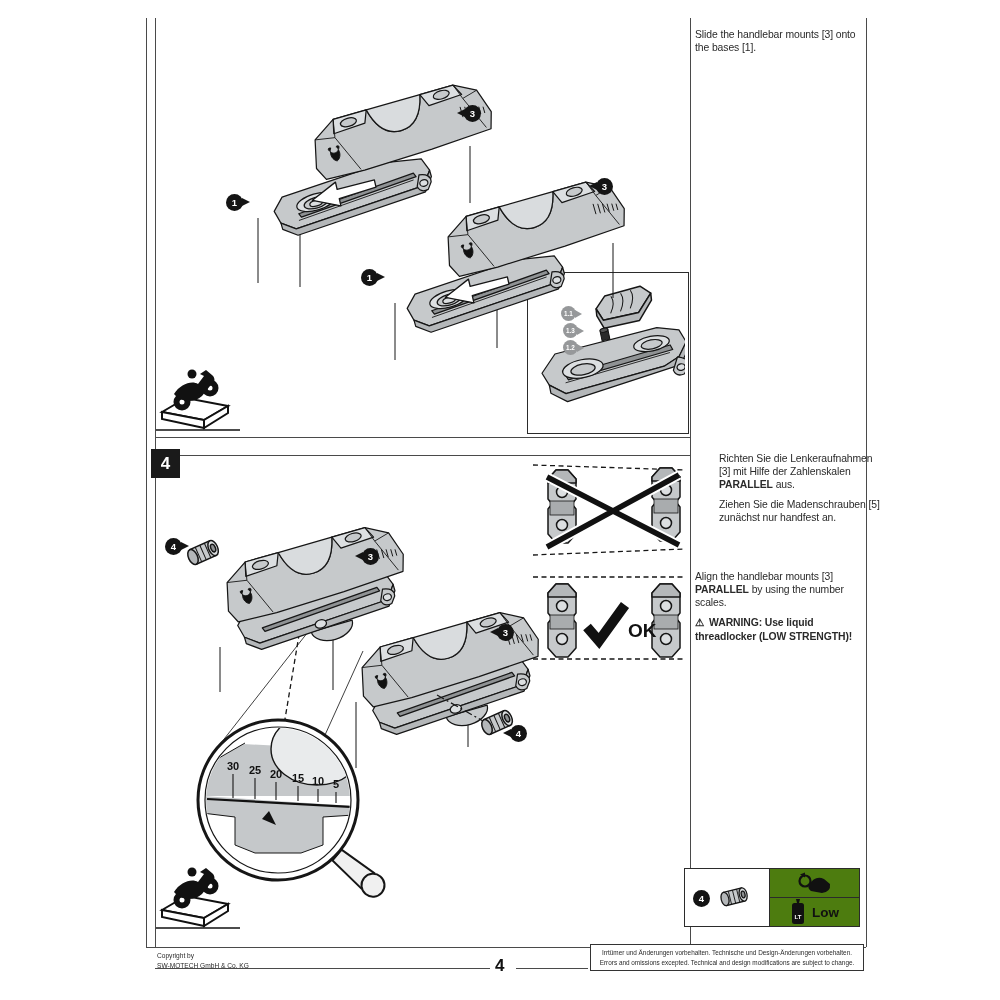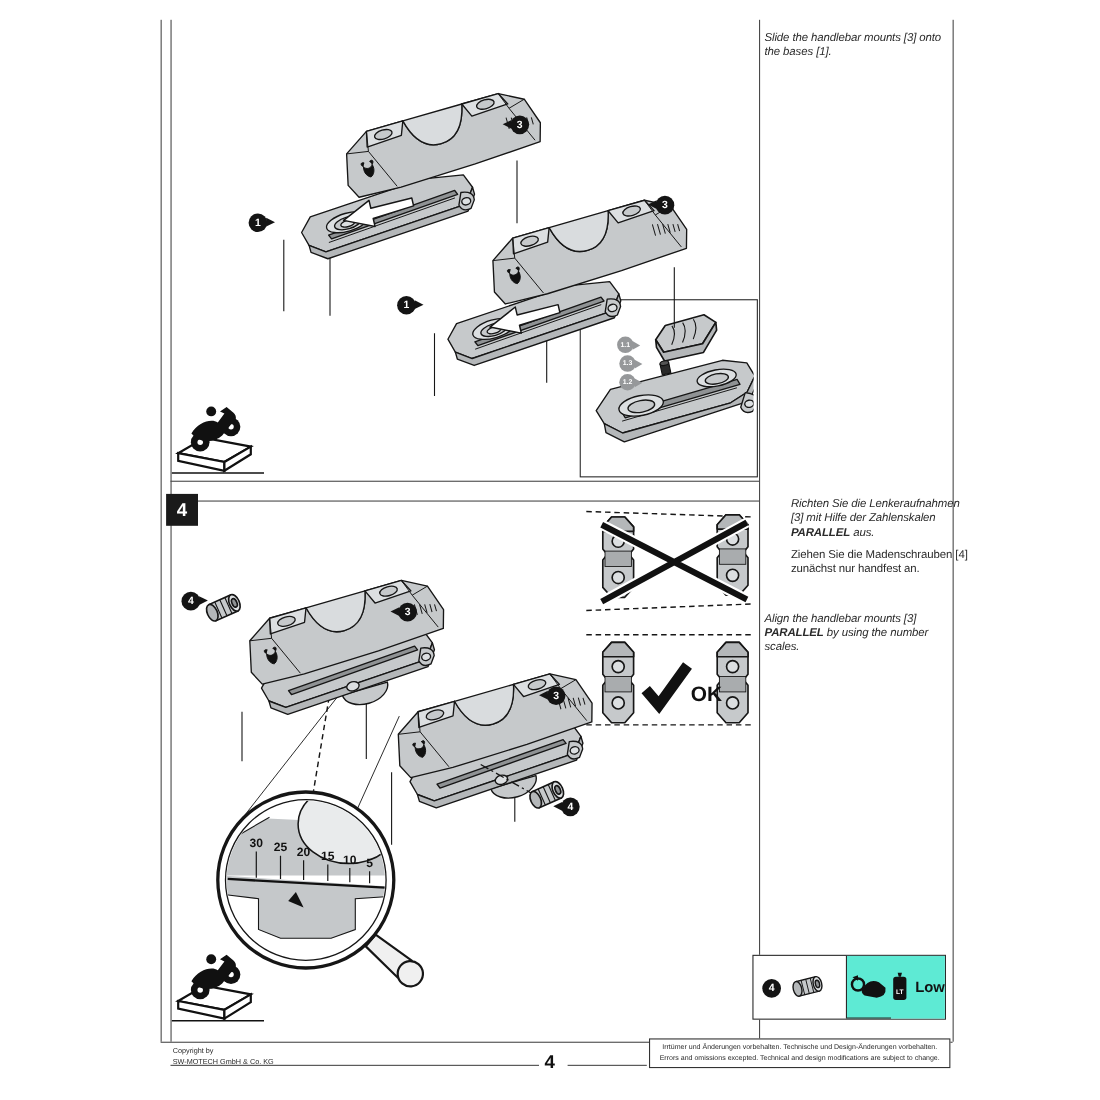--- a/index.html
+++ b/index.html
@@ -3,21 +3,21 @@
 <meta charset="utf-8">
 <style>
   html,body{margin:0;padding:0;background:#fff;}
   #page{position:relative;width:1000px;height:1000px;background:#ffffff;
         font-family:"Liberation Sans",sans-serif;color:#1c1c1c;overflow:hidden;}
   .vline,.hline{position:absolute;background:#4a4a4a;}
   .vline{width:1px;} .hline{height:1px;}
 
   
   .tc{position:absolute;width:166px;font-size:10.4px;line-height:1.26;color:#2a2a2a;letter-spacing:-0.1px;}
-  .tpar{margin:0 0 7px 0;font-style:italic;}
+  .tpar{margin:0 0 7px 0;}
   .tight{margin:0;}
   .bi{font-style:italic;font-weight:bold;}
   .notice{font-style:italic;}
   .bw{font-weight:bold;}
   .warn-glyph{font-weight:bold;font-size:10.5px;margin-right:2px;}
 
   
   .badge{position:absolute;width:17px;height:17px;background:#141414;border-radius:50%;
          color:#fff;font-size:9.5px;font-weight:bold;display:flex;align-items:center;justify-content:center;z-index:6;}
   .badge.tail-left::before{content:"";position:absolute;left:-7px;top:4px;
@@ -38,21 +38,21 @@
   .tick{stroke:#161616;stroke-width:1.1;fill:none;}
   .dash{stroke:#161616;stroke-width:1.3;fill:none;stroke-dasharray:5,3.5;}
   .leader{stroke:#2a2a2a;stroke-width:0.9;fill:none;}
   .mg-num{font-family:"Liberation Sans",sans-serif;font-weight:bold;font-size:11px;fill:#111;text-anchor:middle;}
   .okt{font-family:"Liberation Sans",sans-serif;font-weight:bold;font-size:19px;fill:#111;}
 
   
   .detailbox{position:absolute;border:1.4px solid #2b2b2b;background:#fff;}
   .legend{position:absolute;border:1.3px solid #2b2b2b;background:#fff;display:flex;z-index:6;}
   .legend-left{position:relative;width:84px;border-right:1.3px solid #2b2b2b;}
-  .legend-right{flex:1;display:flex;flex-direction:row;background:#5eead4;}
+  .legend-right{flex:1;display:flex;flex-direction:column;background:#4d7c0f;}
   .legend-cell{flex:1;display:flex;align-items:center;justify-content:center;gap:6px;}
   .legend-cell.top{border-bottom:1.3px solid #2b2b2b;}
   .low-label{font-size:13.5px;font-weight:bold;color:#111;}
   .legend .badge{position:absolute;left:8px;top:21px;}
 
   
   .copyright{position:absolute;font-size:6.6px;line-height:1.45;color:#2a2a2a;}
   .pageno{position:absolute;font-size:17px;font-weight:bold;color:#111;}
   .legalbox{position:absolute;border:1.1px solid #333;font-size:6.4px;line-height:1.55;
             color:#2a2a2a;text-align:center;padding:3px 4px 2px 4px;background:#fff;}
@@ -319,27 +319,30 @@
     <p class="tpar">
       <span>Slide the handlebar mounts [3] onto the bases [1].</span>
     </p>
   </div>
 
   <div class="tc" style="left:719px;top:452px;">
     <p class="tpar">
       <span>Richten Sie die Lenkeraufnahmen [3] mit Hilfe der Zahlenskalen </span><b>PARALLEL</b><span> aus.</span>
     </p>
     <p class="tight">
-      <span>Ziehen Sie die Madenschrauben [4] zunächst nur handfest an.</span>
-    </p>
-  </div>
-
-  <div class="tc" style="left:695px;top:556px;">
+      <span>Ziehen Sie die Madenschrauben [5] zunächst nur handfest an.</span>
+    </p>
+  </div>
+
+  <div class="tc" style="left:695px;top:570px;">
     <p class="tpar">
       <span>Align the handlebar mounts [3] </span><b>PARALLEL</b><span> by using the number scales.</span>
+    </p>
+    <p class="tight bw">
+      <span class="warn-glyph">⚠</span><span> WARNING: Use liquid threadlocker (LOW STRENGTH)!</span>
     </p>
   </div>
 
   <div class="legend" style="left:684px;top:868px;width:174px;height:57px;">
     <div class="legend-left">
       <div class="badge">
           <span>4</span>
         </div>
       <svg style="position:absolute;left:30px;top:16px;" width="46" height="26" viewBox="0 0 46 26">
         <g transform="translate(10,14) rotate(-14) scale(0.85)">

